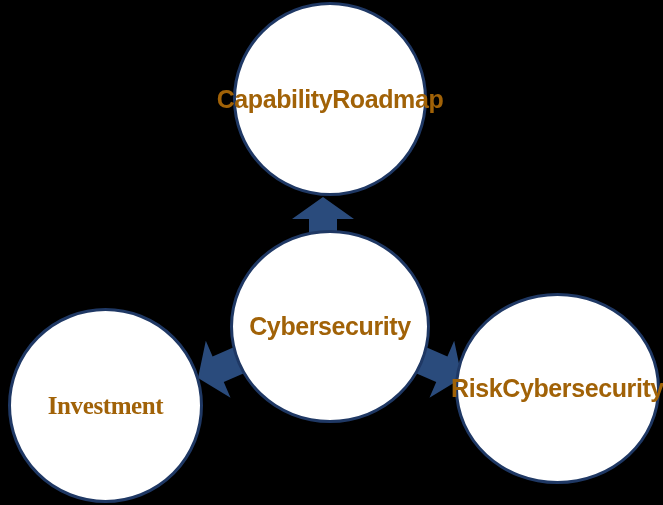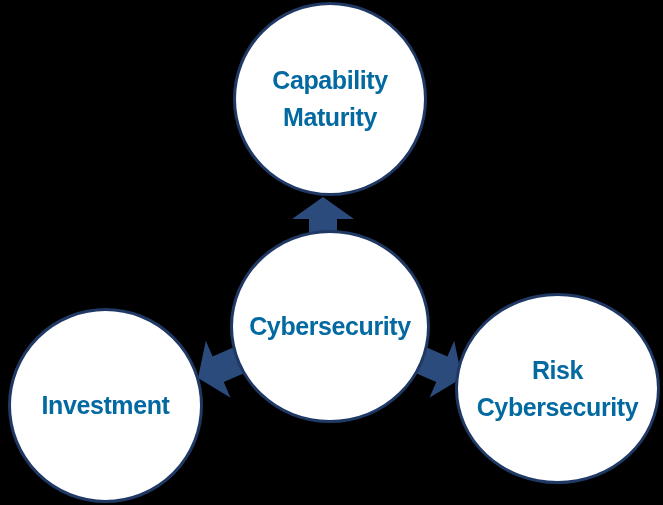--- a/index.html
+++ b/index.html
@@ -22,50 +22,49 @@
     z-index: 1;
   }
   .node-circle {
     position: absolute;
     z-index: 2;
     background: #FFFFFF;
     border: 3px solid #1F3864;
     border-radius: 50%;
     box-sizing: border-box;
     display: flex;
-    flex-direction: column;
     align-items: center;
     justify-content: center;
     text-align: center;
-    color: #0369a1;
+    color: #a16207;
     font-weight: bold;
     font-size: 25px;
     line-height: 37px;
     letter-spacing: -0.4px;
     white-space: nowrap;
   }
   .node-top    { left: 233px; top: 2px;   width: 194px; height: 194px; }
   .node-center { left: 230px; top: 230px; width: 200px; height: 193px; }
-  .node-left   { left: 8px;   top: 308px; width: 195px; height: 195px; }
+  .node-left   { left: 8px;   top: 308px; width: 195px; height: 195px; font-family: Liberation Serif, serif; }
   .node-right  { left: 455px; top: 293px; width: 205px; height: 191px; }
 </style>
 </head>
 <body>
 
 <div class="canvas">
 
   <svg class="arrows-layer" width="663" height="505" viewBox="0 0 663 505">
     <polygon points="0,0 31,22 14,22 14,78 -14,78 -14,22 -31,22" transform="translate(323,197)" fill="#2A4B7C"></polygon>
     <polygon points="0,0 31,22 14,22 14,78 -14,78 -14,22 -31,22" transform="translate(198,378) rotate(-113.5)" fill="#2A4B7C"></polygon>
     <polygon points="0,0 31,22 14,22 14,78 -14,78 -14,22 -31,22" transform="translate(462,378) rotate(113.5)" fill="#2A4B7C"></polygon>
   </svg>
 
   <div class="node-circle node-top">
     <span>Capability</span>
-    <span>Maturity</span>
+    <span>Roadmap</span>
   </div>
 
   <div class="node-circle node-center">
     <span>Cybersecurity</span>
   </div>
 
   <div class="node-circle node-left">
     <span>Investment</span>
   </div>
 

